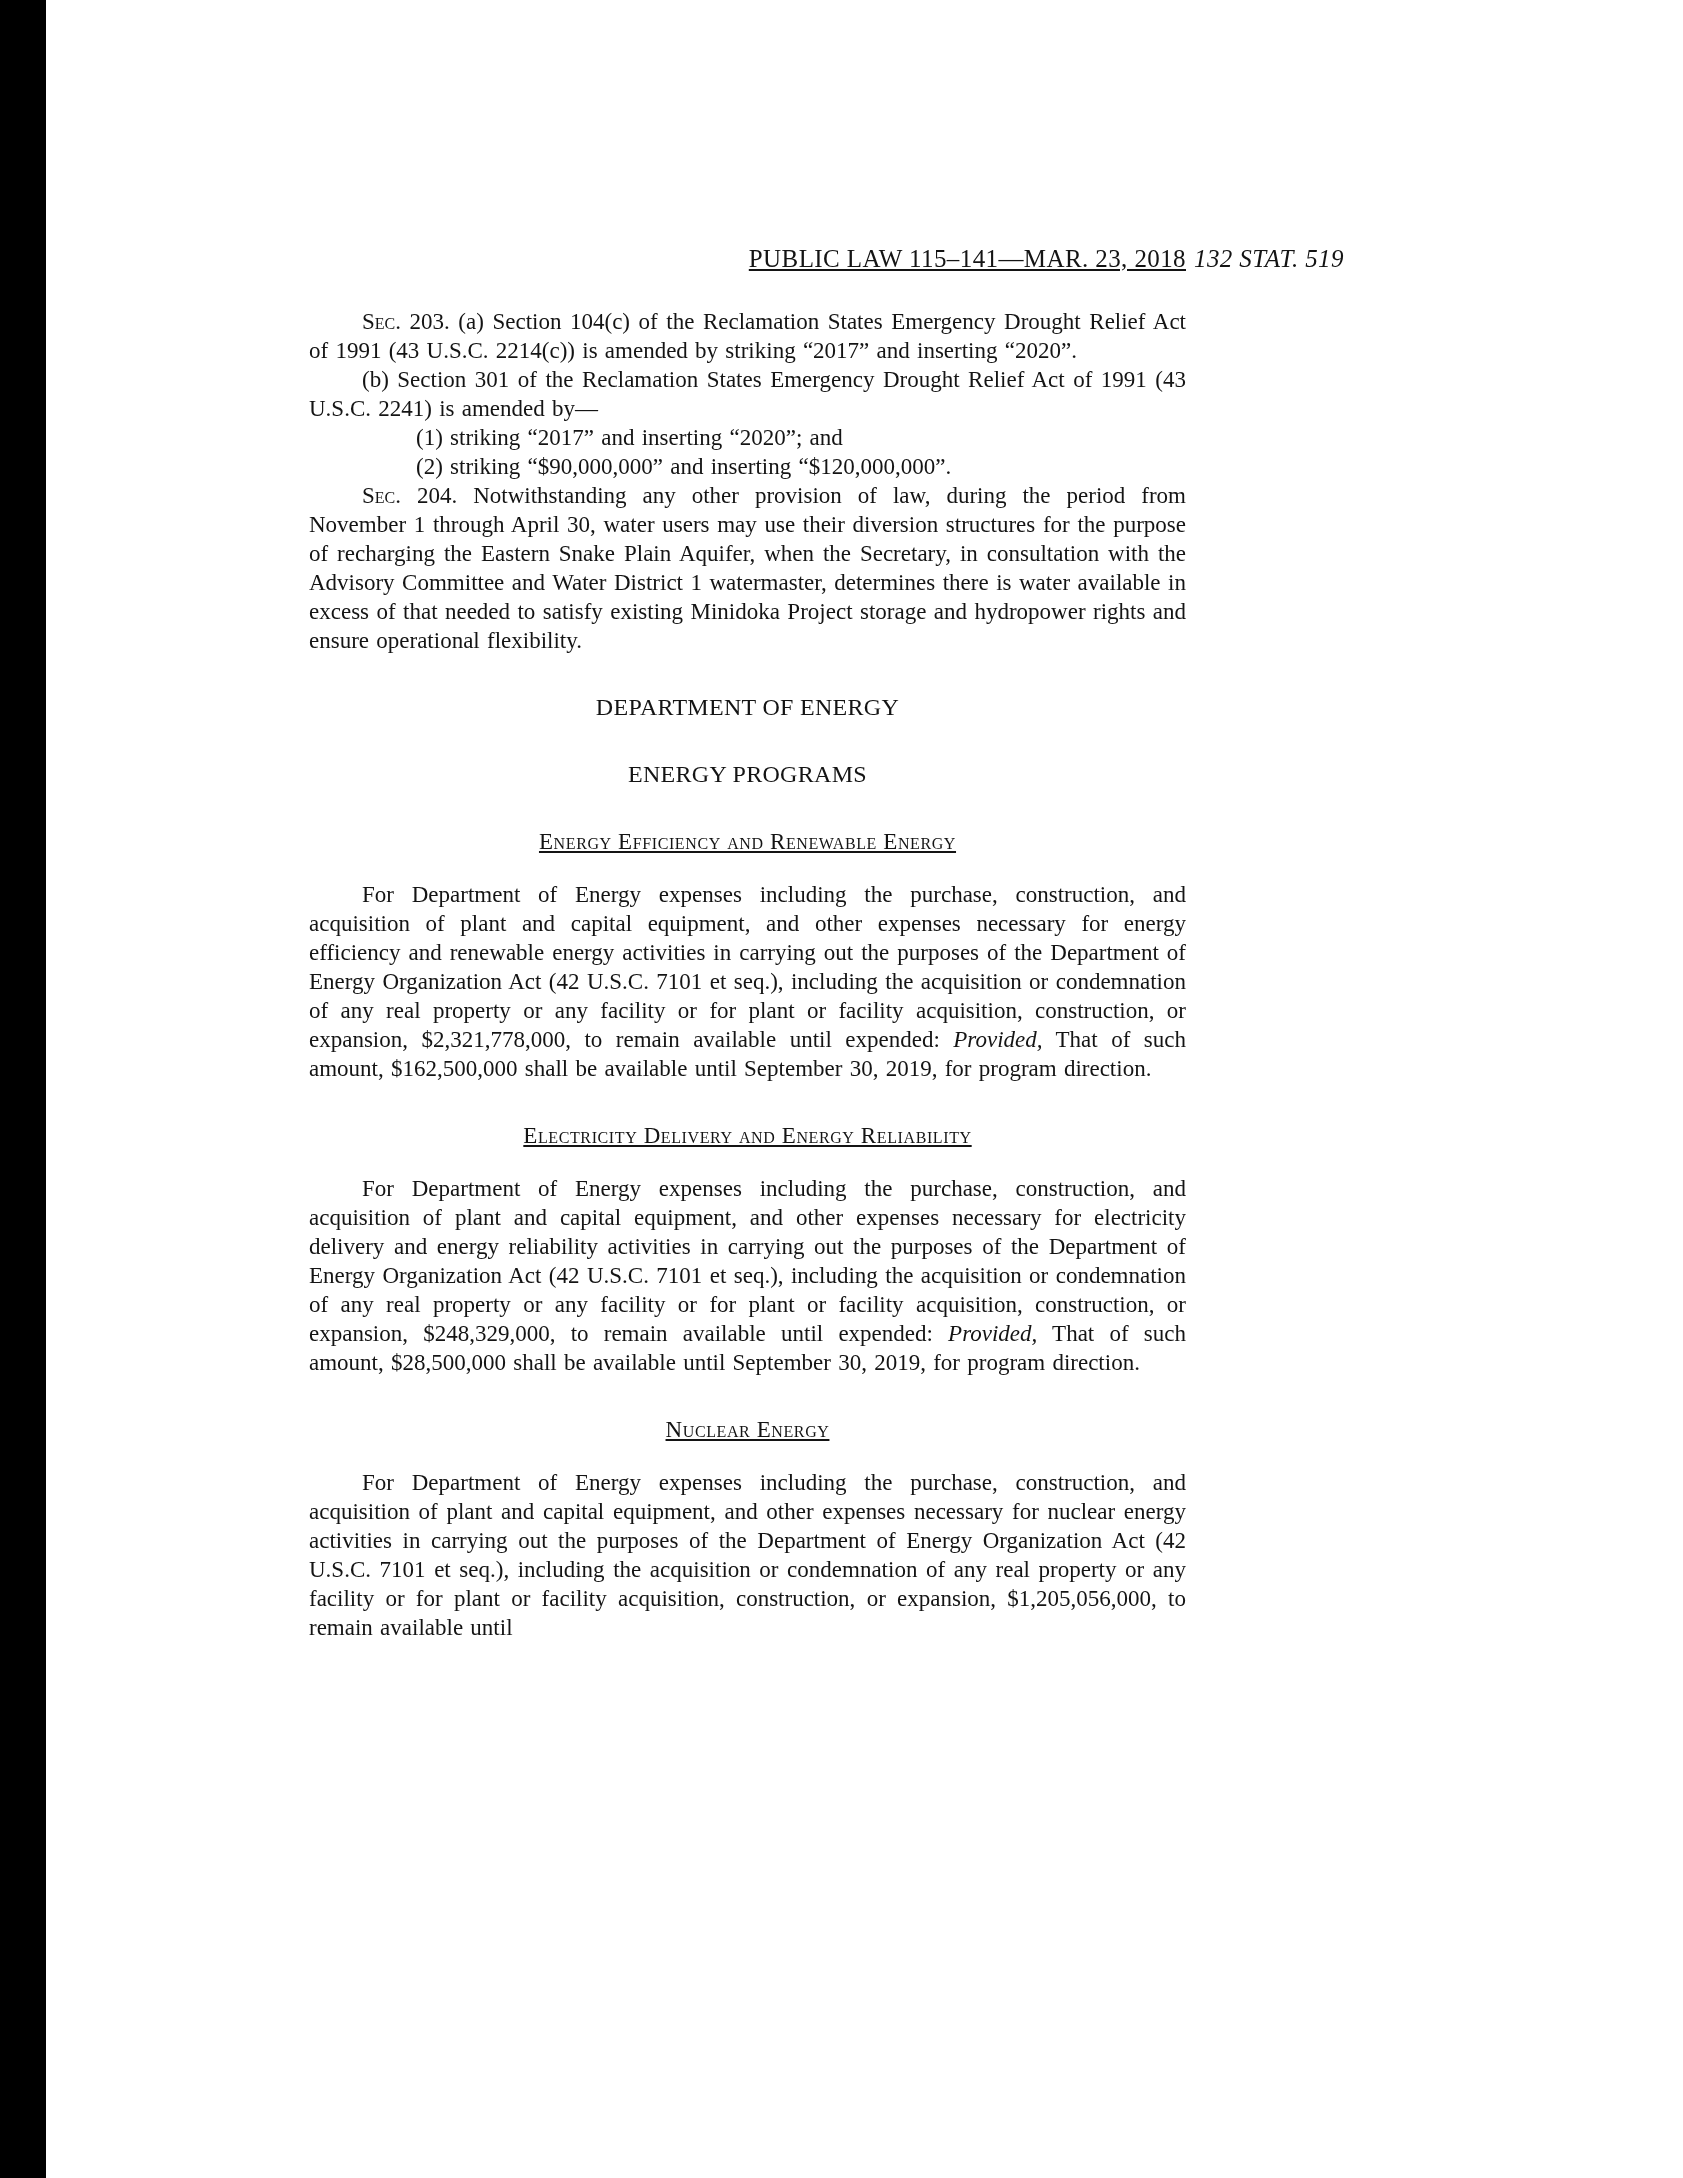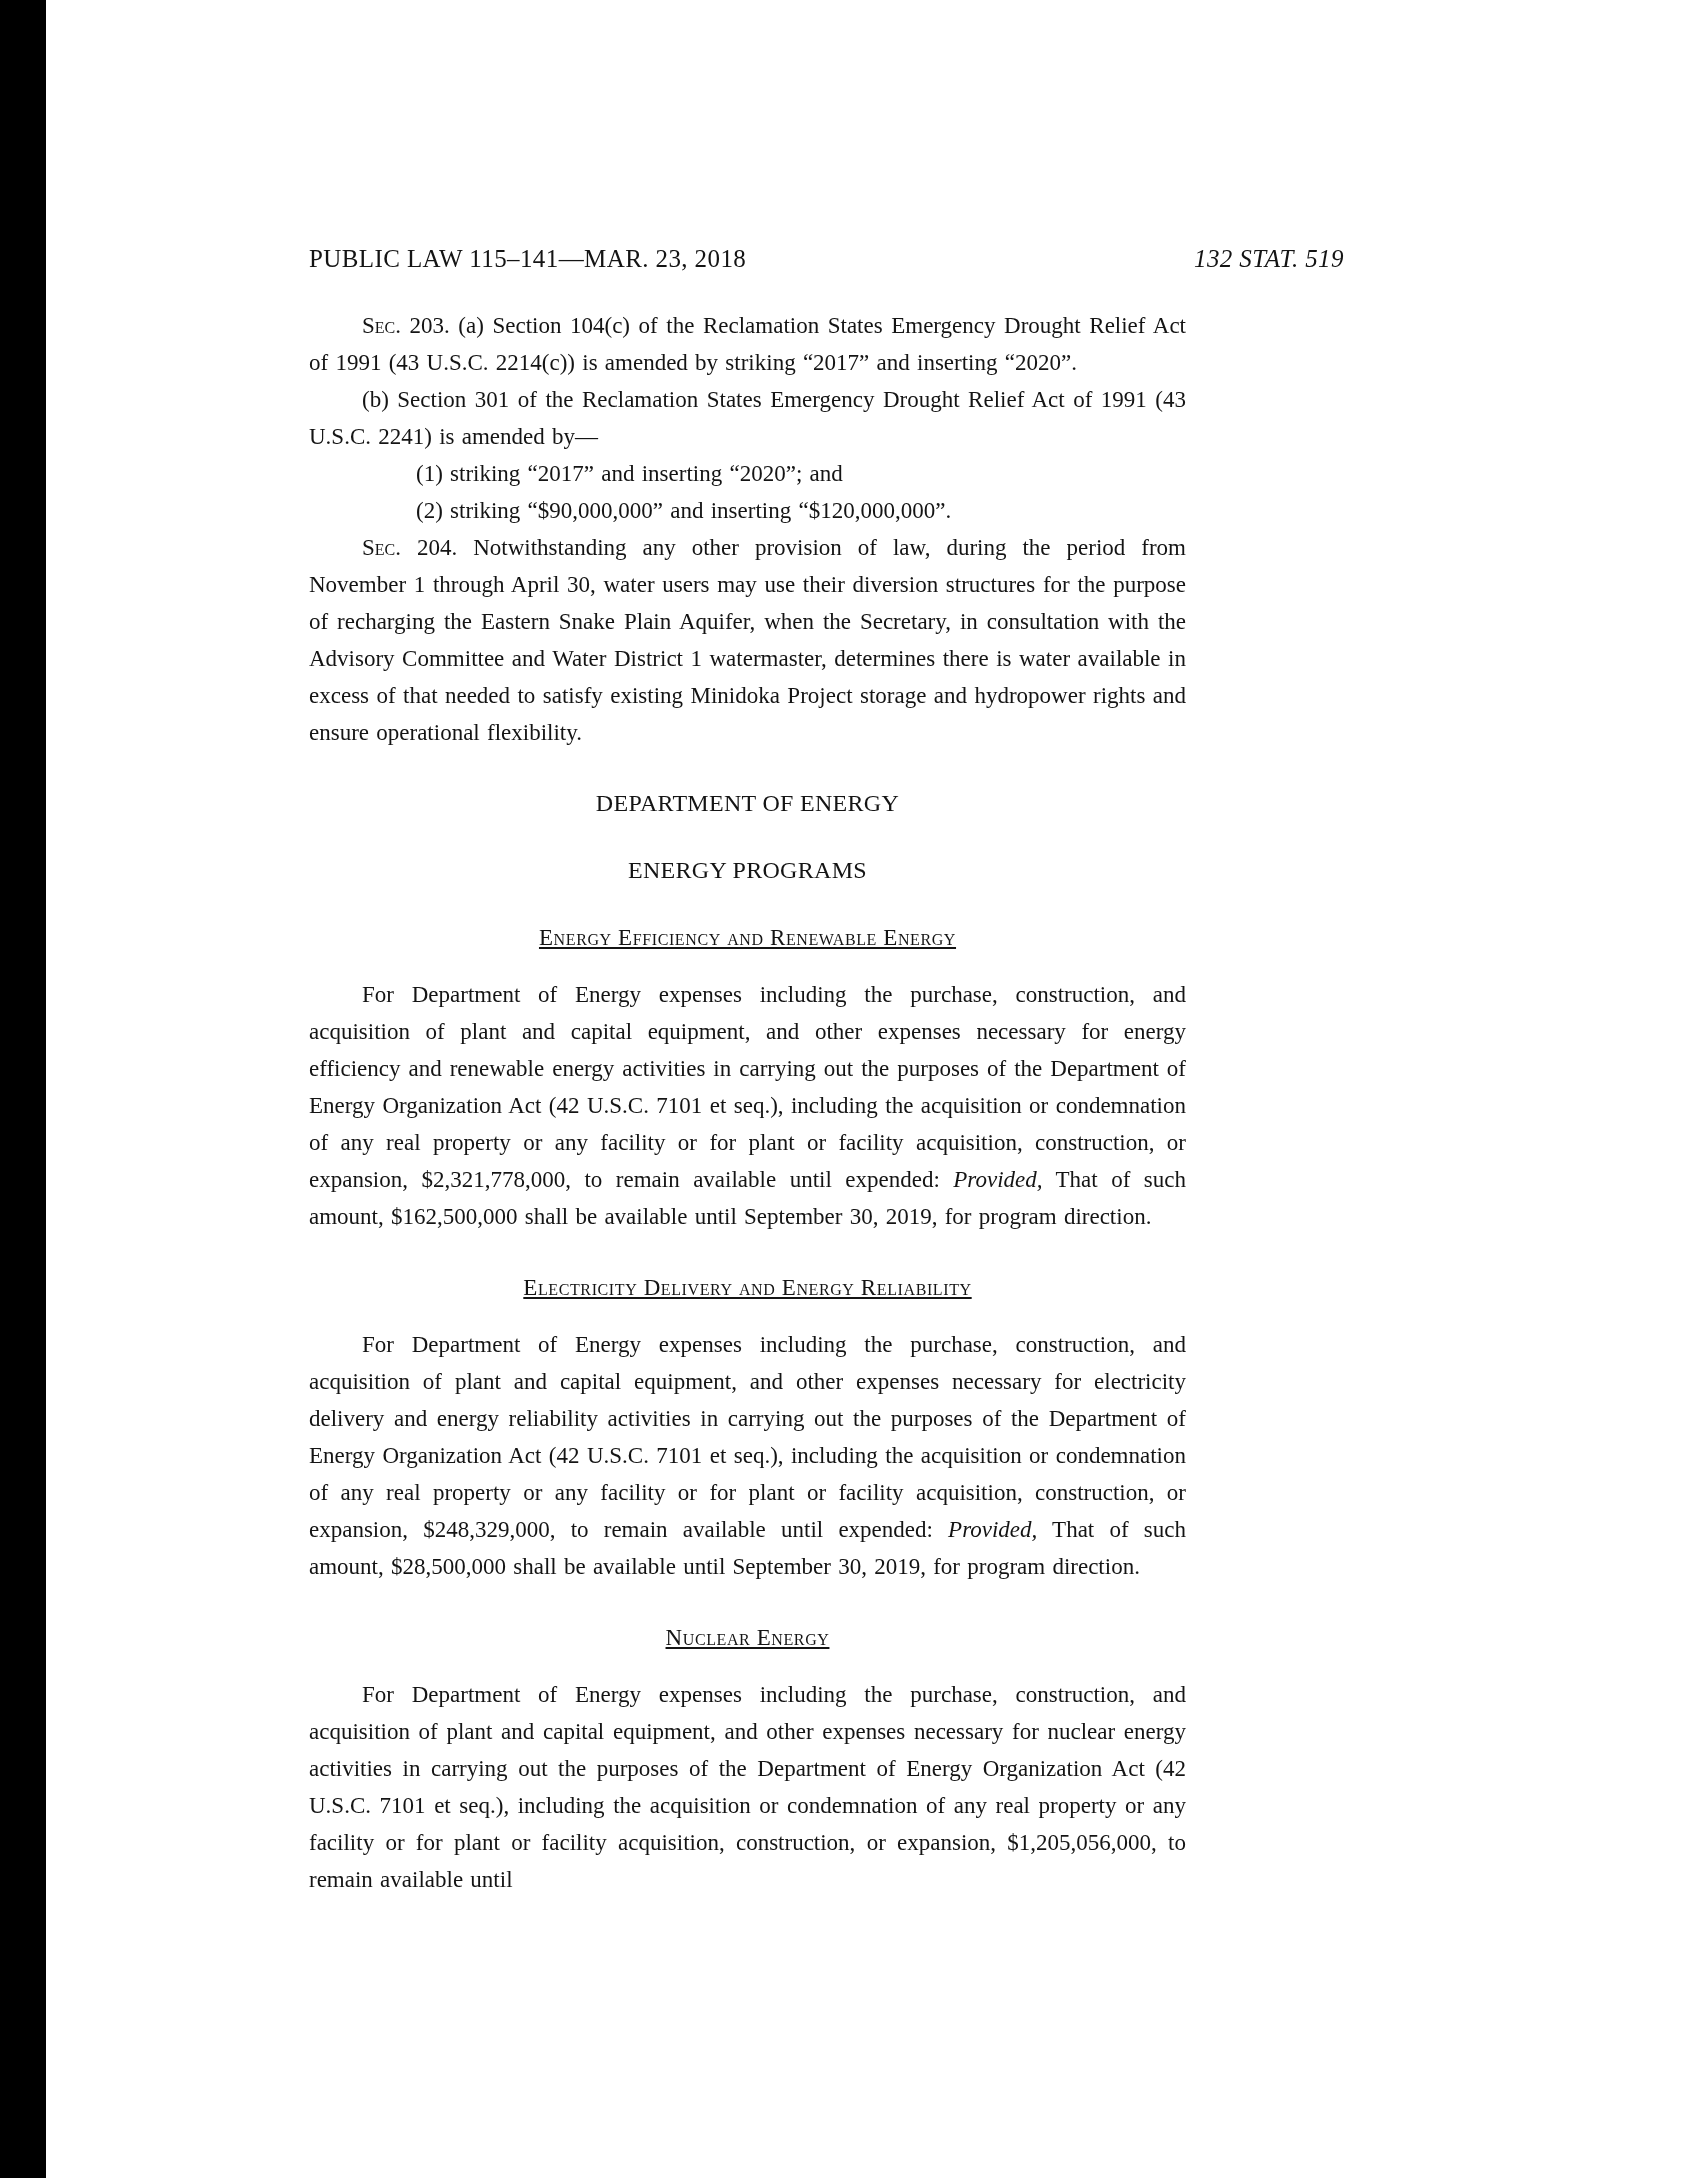--- a/index.html
+++ b/index.html
@@ -33,37 +33,38 @@
     position: relative;
     width: 100%;
     height: 29px;
     margin-bottom: 34px;
     font-size: 25px;
     line-height: 29px;
     white-space: nowrap;
   }
   .running-head .rh-title {
     display: block;
-    text-align: left;
+    text-align: right;
     letter-spacing: 0.4px;
+    text-decoration: underline;
   }
   .running-head .rh-stat {
     position: absolute;
     left: 885px;
     top: 0;
     letter-spacing: 0.4px;
     font-style: italic;
   }
   .content {
     width: 100%;
   }
   .para {
     margin: 0;
     font-size: 23px;
-    line-height: 37px;
+    line-height: 29px;
     text-align: justify;
     text-indent: 53px;
     word-spacing: 1.5px;
   }
   .para.sub {
     text-indent: 107px;
   }
   .heading {
     margin: 38px 0 0 0;
     font-size: 24px;

